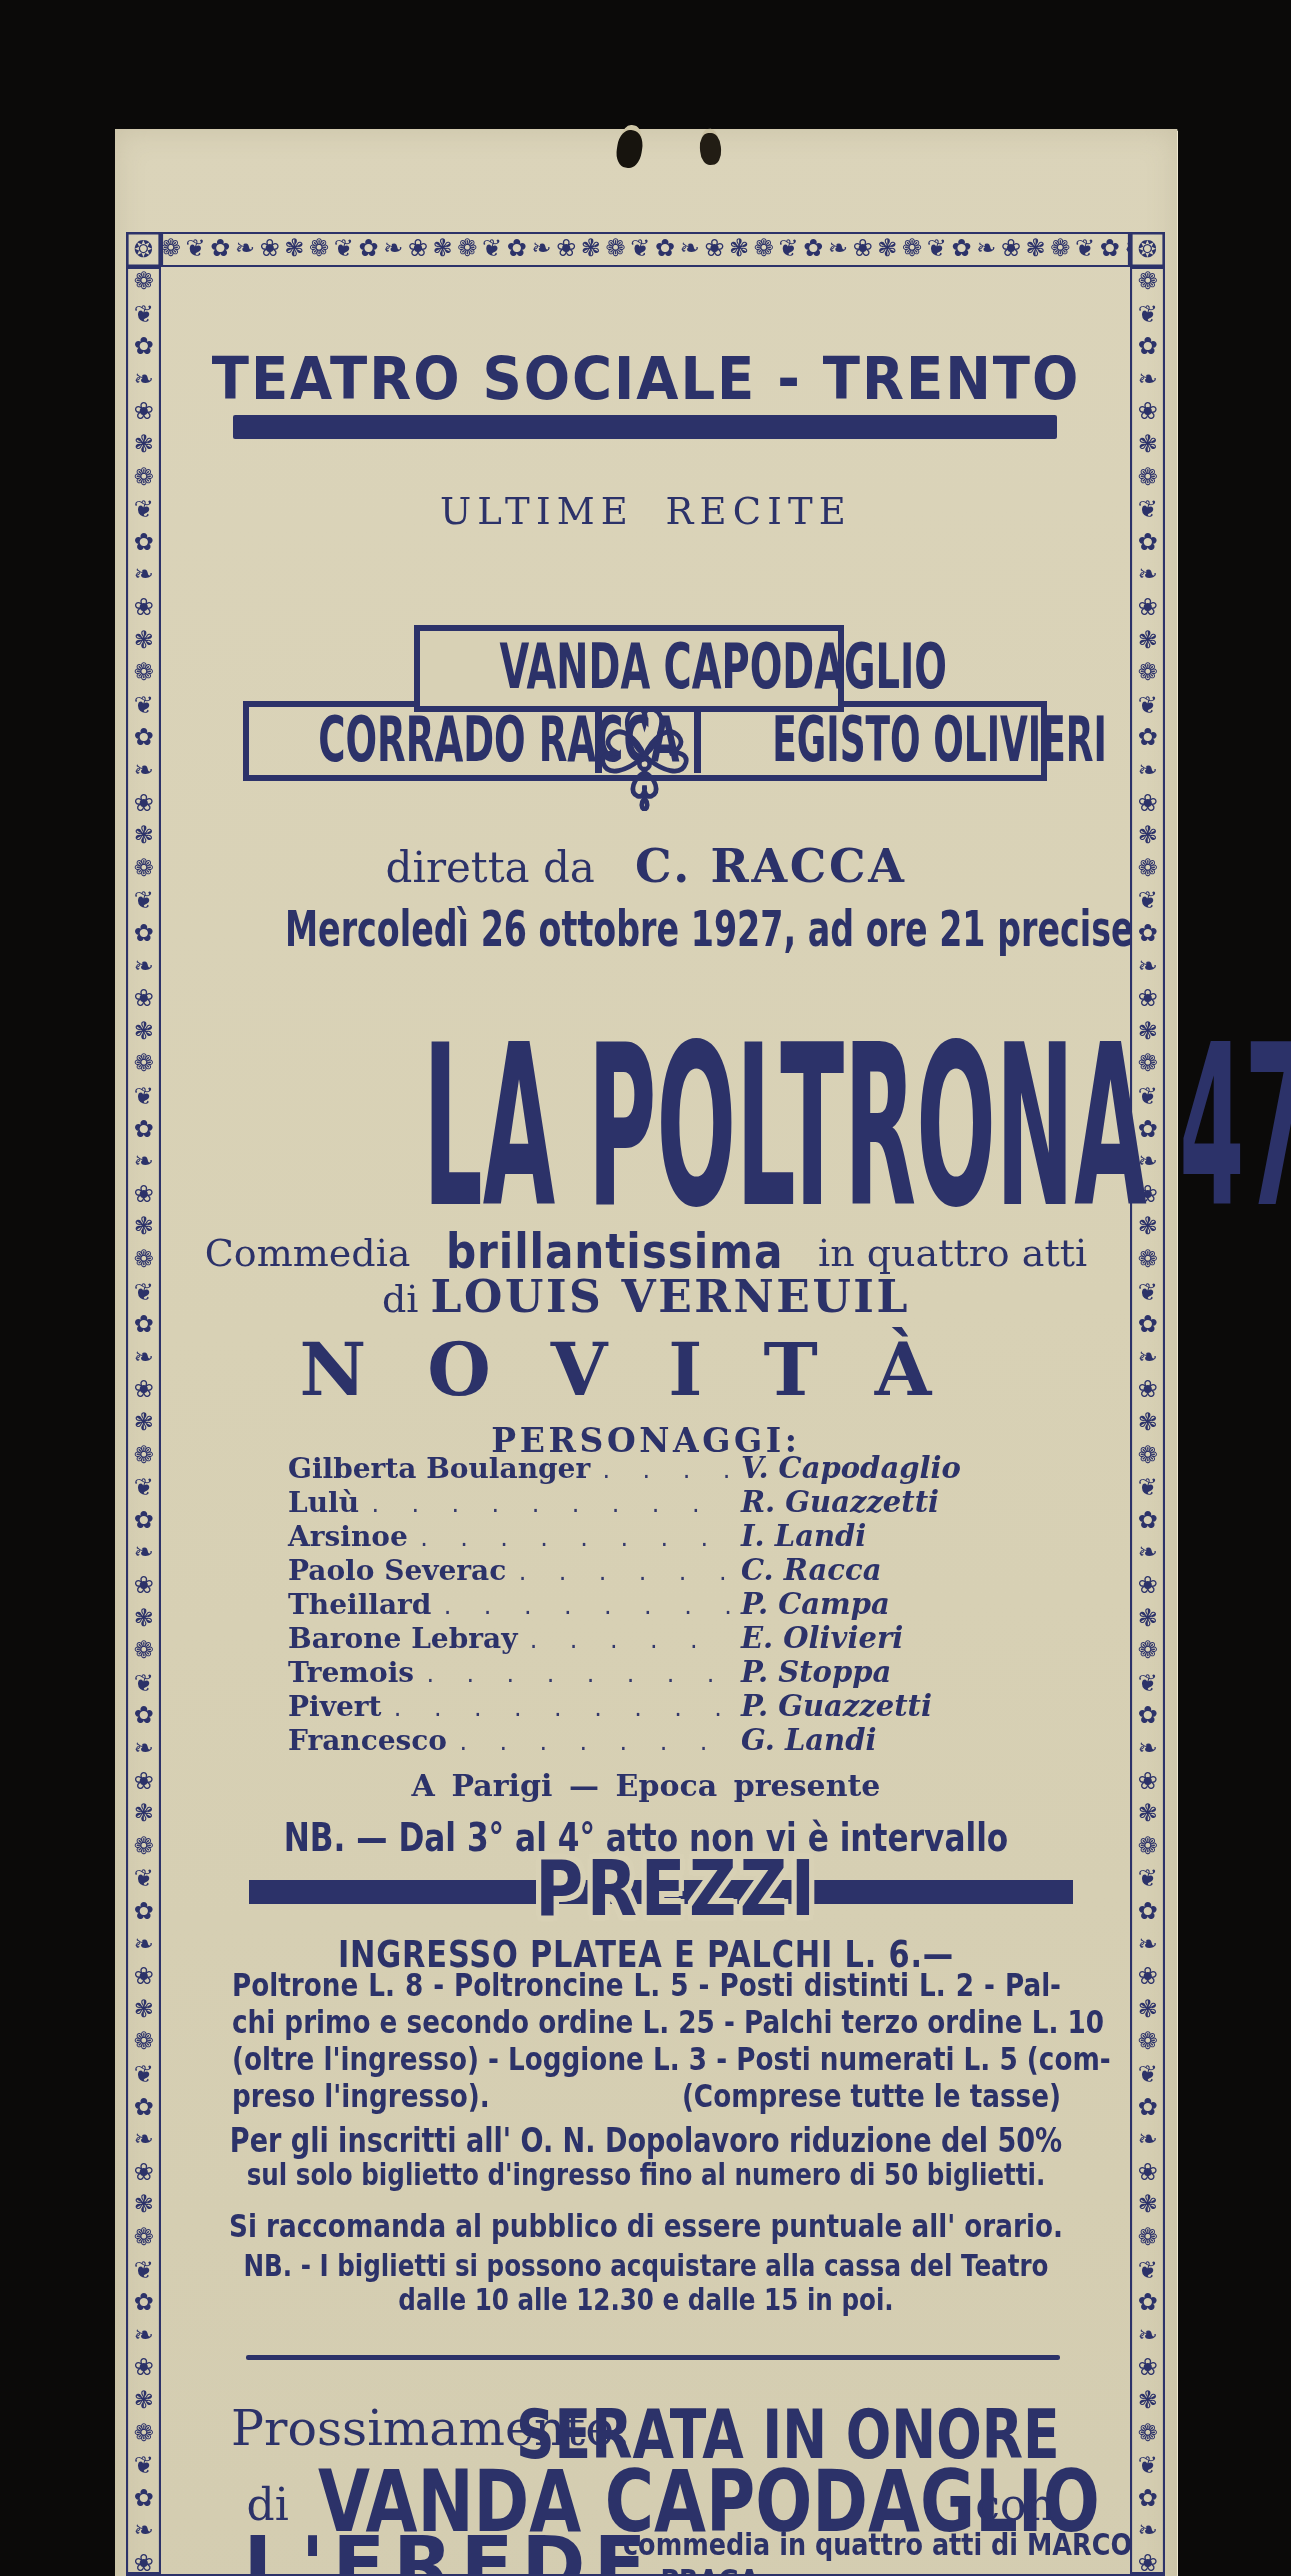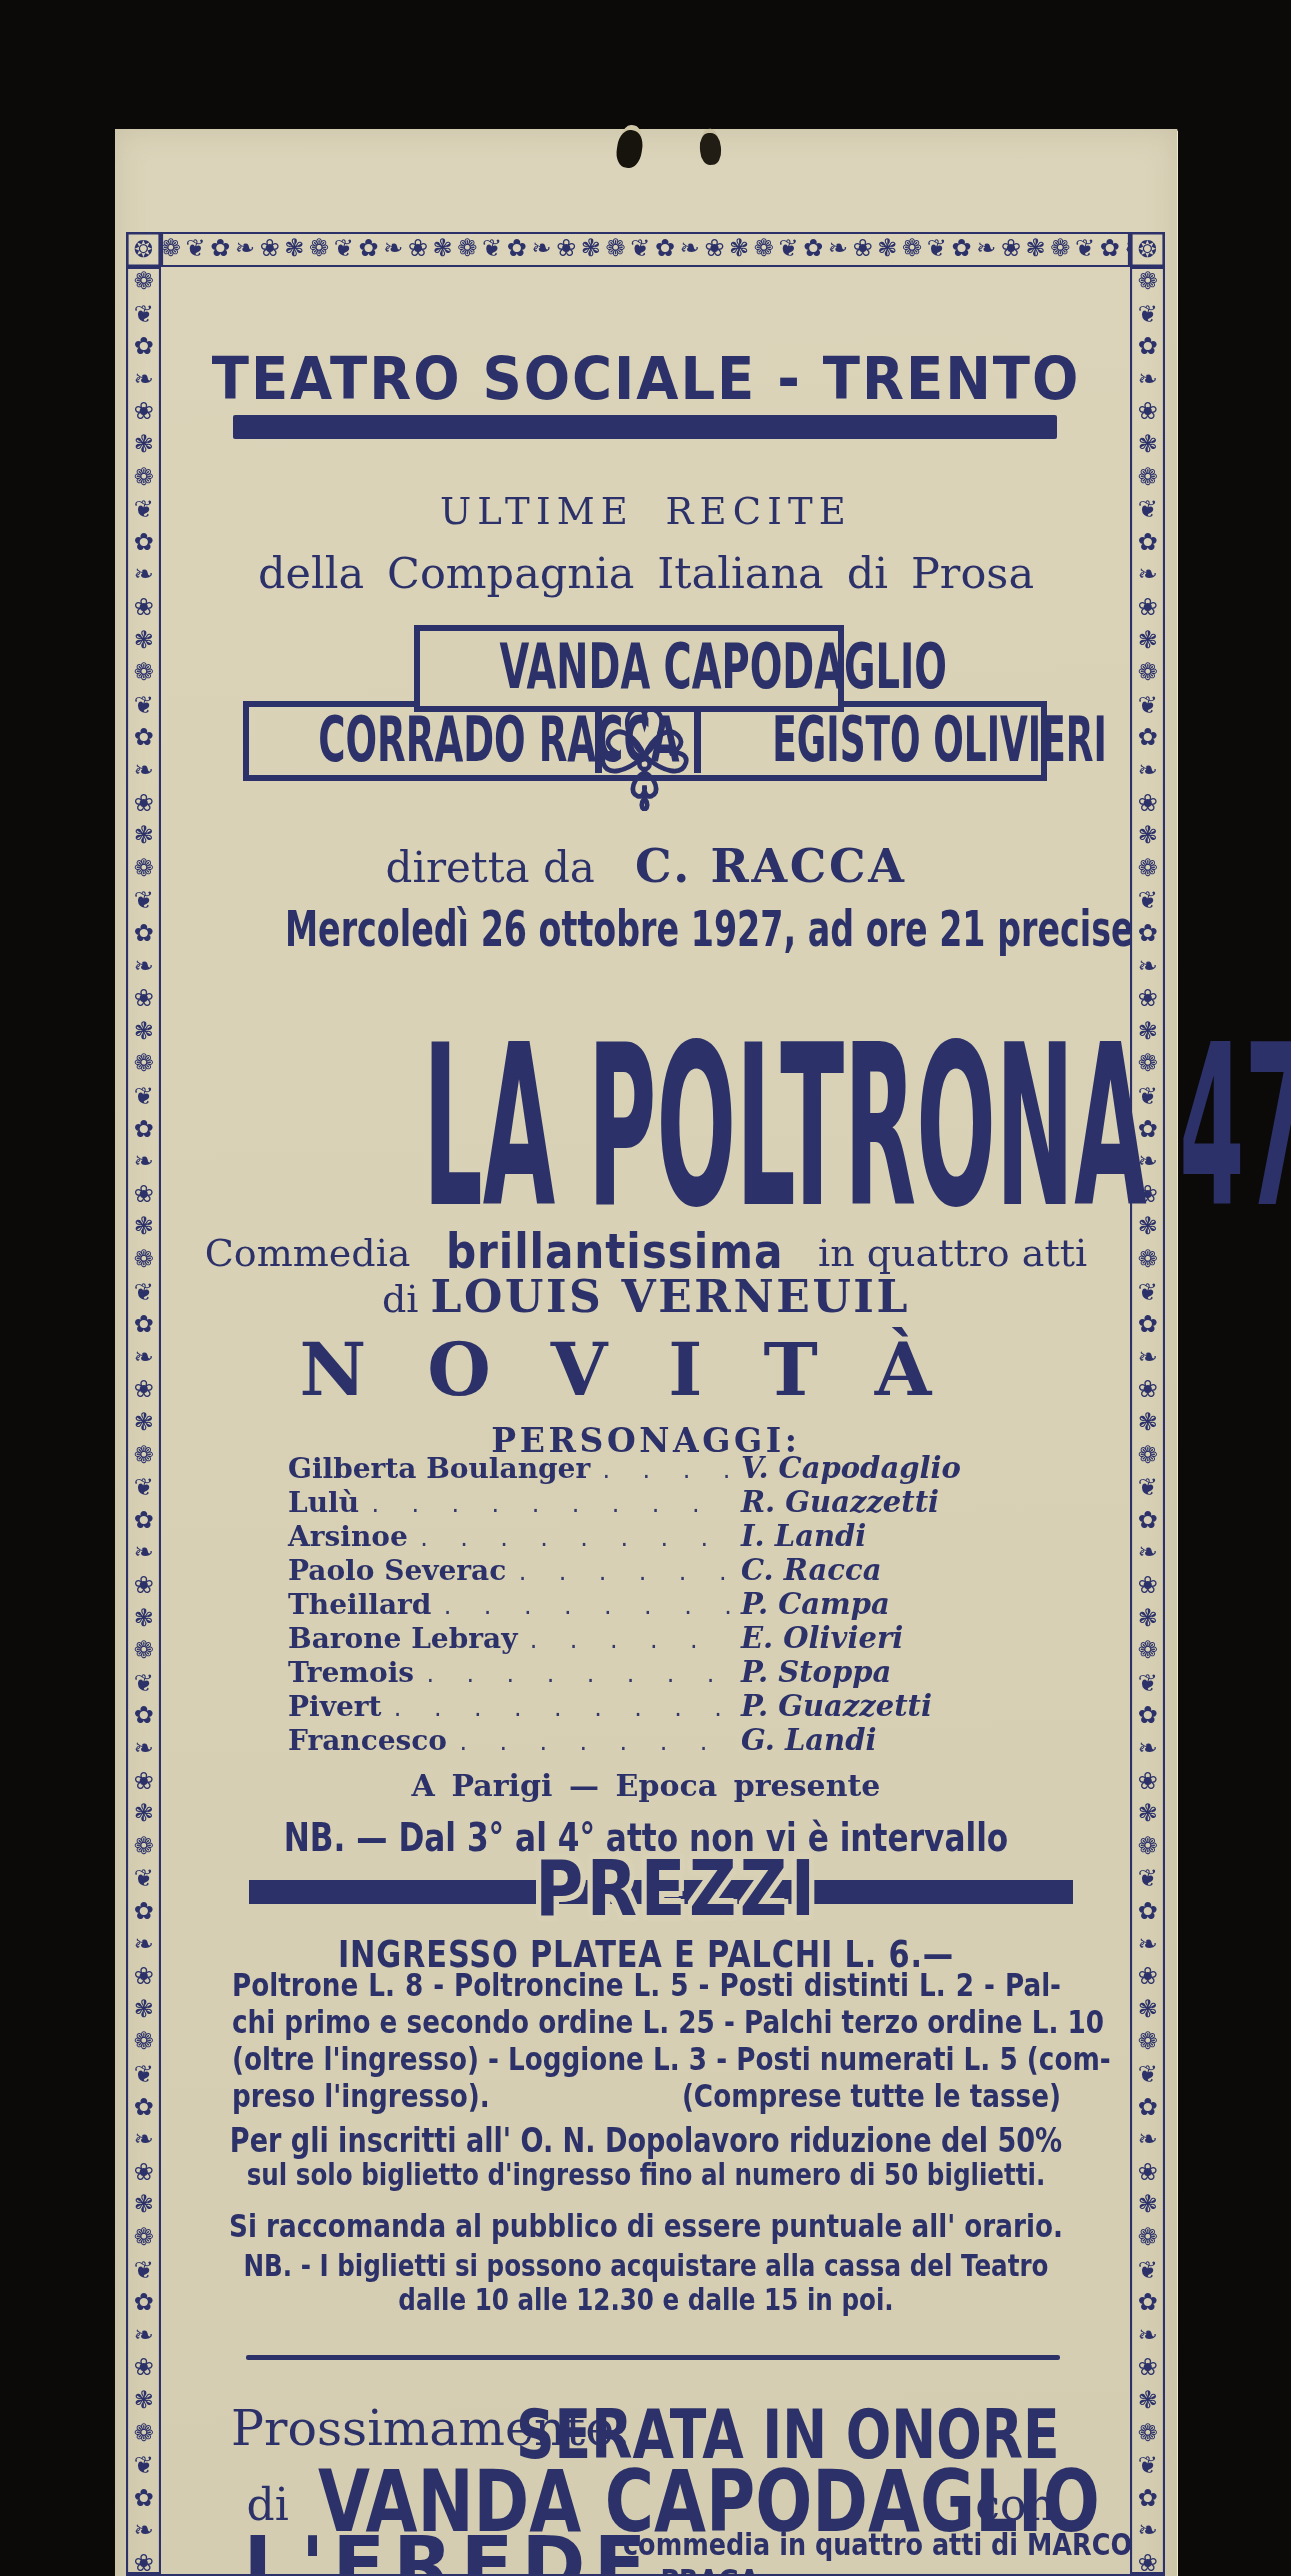--- a/index.html
+++ b/index.html
@@ -114,21 +114,20 @@
     <div class="o-strip o-right ornament-fill">❁❦✿❧❀❃❁❦✿❧❀❃❁❦✿❧❀❃❁❦✿❧❀❃❁❦✿❧❀❃❁❦✿❧❀❃❁❦✿❧❀❃❁❦✿❧❀❃❁❦✿❧❀❃❁❦✿❧❀❃❁❦✿❧❀❃❁❦✿❧❀❃❁❦✿❧❀❃❁❦✿❧❀❃❁❦✿❧❀❃❁❦✿❧❀❃❁❦✿❧❀❃❁❦✿❧❀❃❁❦✿❧❀❃❁❦✿❧❀❃❁❦✿❧❀❃❁❦✿❧❀❃❁❦✿❧❀❃❁❦✿❧❀❃❁❦✿❧❀❃❁❦✿❧❀❃❁❦✿❧❀❃❁❦✿❧❀❃❁❦✿❧❀❃❁❦✿❧❀❃❁❦✿❧❀❃❁❦✿❧❀❃❁❦✿❧❀❃❁❦✿❧❀❃❁❦✿❧❀❃❁❦✿❧❀❃❁❦✿❧❀❃❁❦✿❧❀❃❁❦✿❧❀❃❁❦✿❧❀❃❁❦✿❧❀❃❁❦✿❧❀❃❁❦✿❧❀❃❁❦✿❧❀❃❁❦✿❧❀❃❁❦✿❧❀❃❁❦✿❧❀❃❁❦✿❧❀❃❁❦✿❧❀❃❁❦✿❧❀❃❁❦✿❧❀❃❁❦✿❧❀❃❁❦✿❧❀❃❁❦✿❧❀❃❁❦✿❧❀❃❁❦✿❧❀❃❁❦✿❧❀❃❁❦✿❧❀❃❁❦✿❧❀❃❁❦✿❧❀❃</div>
     <div class="o-corner c-tl">❂</div>
     <div class="o-corner c-tr">❂</div>
     <div class="o-corner c-bl">❂</div>
     <div class="o-corner c-br">❂</div>
   </div>
 
   <div class="line venue sx94">TEATRO SOCIALE - TRENTO</div>
   <div class="venue-bar"></div>
   <div class="line ultime serif">ULTIME RECITE</div>
-  <div class="line compagnia serif">della Compagnia Italiana di Prosa</div>
 
   <div class="names-rect">
     <div class="cell cell-l">CORRADO RACCA</div>
     <div class="vdiv vd1"></div>
     <div class="vdiv vd2"></div>
     <div class="cell cell-r">EGISTO OLIVIERI</div>
   </div>
   <div class="vanda-box">
     <div class="bx">VANDA CAPODAGLIO</div>
   </div>

